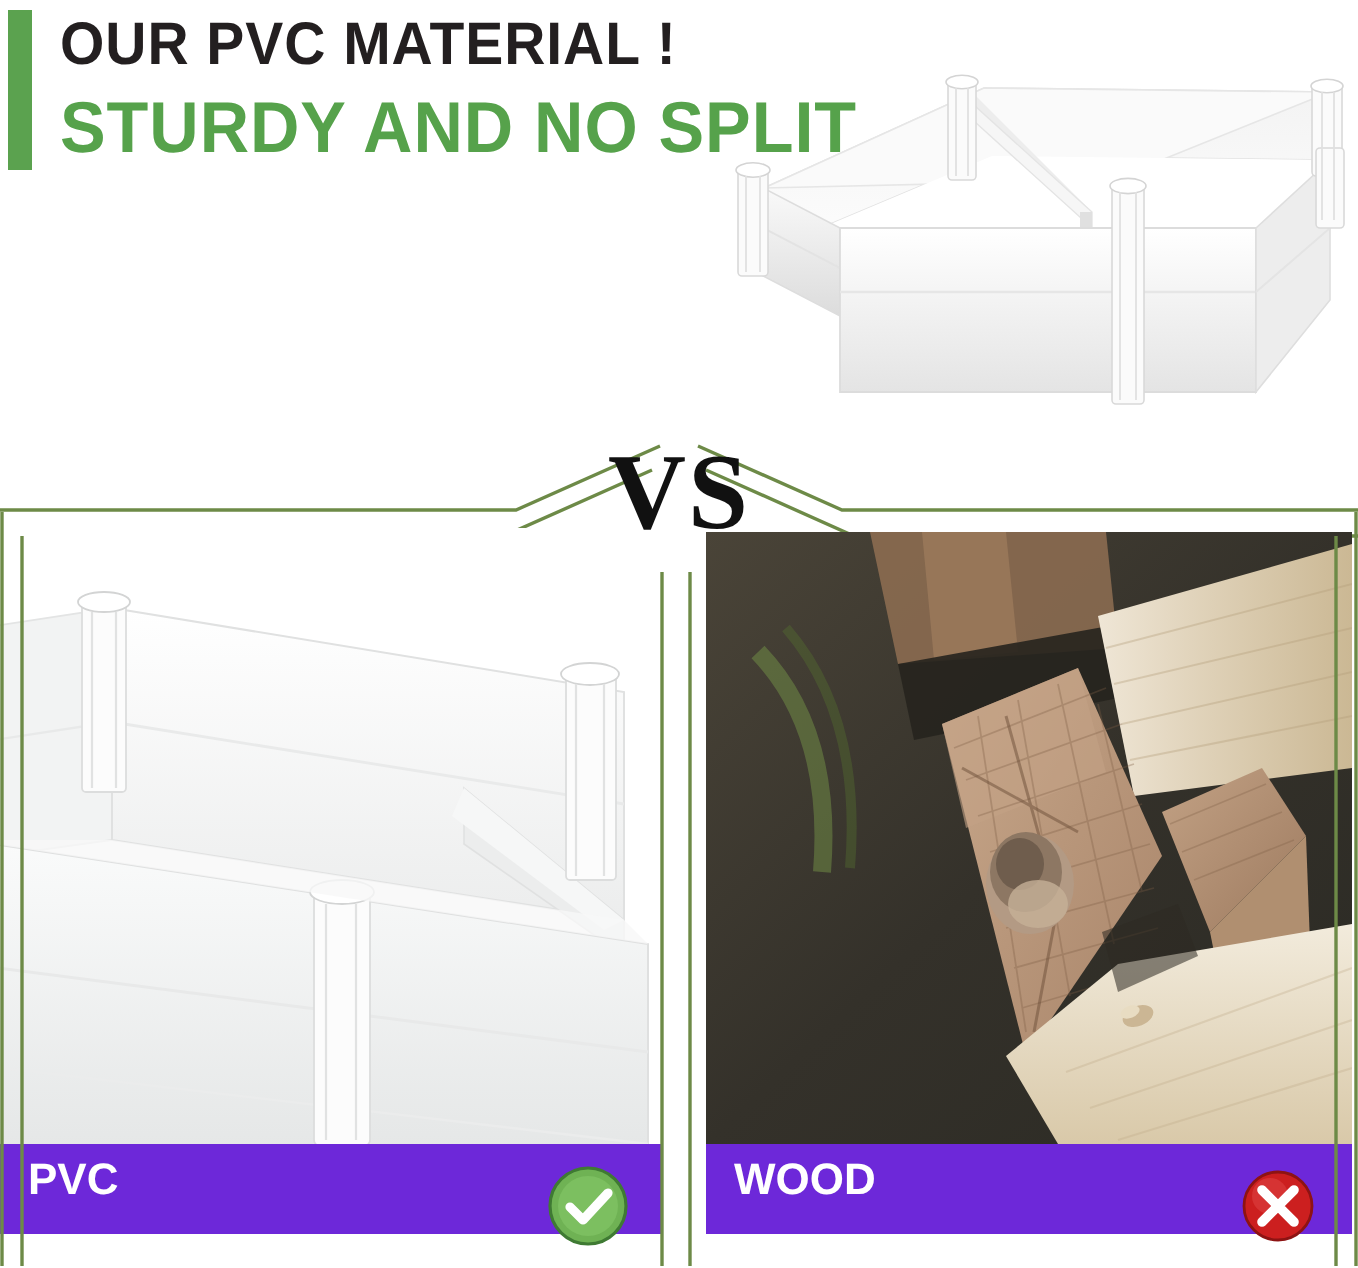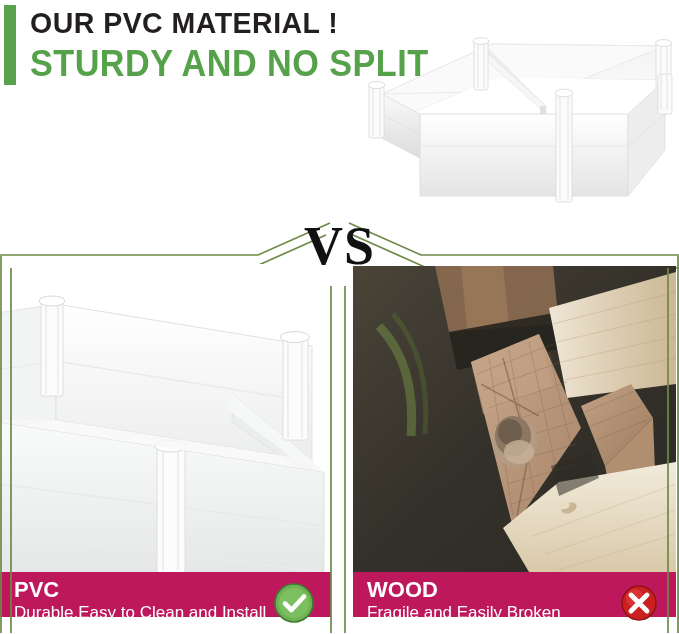--- a/index.html
+++ b/index.html
@@ -54,21 +54,21 @@
   
   .wood-photo{
     position:absolute;left:8px;top:2px;width:323px;height:306px;
     overflow:hidden;background:#3a3a32;
   }
   .wood-svg{position:absolute;left:0;top:0;width:323px;height:306px;}
 
   
   .caption{
     position:absolute;left:0;top:314px;width:331px;height:45px;
-    background:#be185d;
+    background:#6d28d9;
   }
   .panel-right .caption{left:8px;width:323px;}
   .caption-title{
     position:absolute;left:14px;top:6px;
     font-size:22px;font-weight:bold;color:#ffffff;line-height:1.1;
   }
   .caption-sub{
     position:absolute;left:14px;top:32px;
     font-size:17px;font-weight:normal;color:#ffffff;line-height:1.1;
     white-space:nowrap;
@@ -207,21 +207,20 @@
         <line x1="169" y1="192" x2="169" y2="310"></line>
           <line x1="184" y1="192" x2="184" y2="310"></line>
       </g>
 
       <polygon points="62,160 318,200 330,212 -10,160" fill="#f7f8f8" opacity="0.8"></polygon>
     </svg>
   </div>
 
   <div class="caption">
     <div class="caption-title">PVC</div>
-    <div class="caption-sub">Durable,Easy to Clean and Install</div>
     <svg class="badge" viewBox="0 0 42 42">
       <circle cx="21" cy="21" r="19" fill="#6fb254" stroke="#3f7a33" stroke-width="1.6"></circle>
       <circle cx="21" cy="21" r="15" fill="#7cbf60"></circle>
       <path d="M12 21.5 L18.5 28 L31 14.5" fill="none" stroke="#ffffff" stroke-width="4.6" stroke-linecap="round" stroke-linejoin="round"></path>
     </svg>
   </div>
 </div>
 
 <div class="panel panel-right">
   <div class="panel-media">
@@ -319,21 +318,20 @@
 
         <path d="M198,200 L236,186 L246,212 L206,230 Z" fill="#2e2a22" opacity="0.55"></path>
 
         <rect x="0" y="0" width="323" height="306" fill="none"></rect>
       </svg>
     </div>
   </div>
 
   <div class="caption">
     <div class="caption-title">WOOD</div>
-    <div class="caption-sub">Fragile and Easily Broken</div>
     <svg class="badge" viewBox="0 0 42 42">
       <circle cx="21" cy="21" r="17" fill="#cc1f1f" stroke="#8d1313" stroke-width="1.4"></circle>
       <circle cx="17" cy="16" r="9" fill="#e24b4b" opacity="0.45"></circle>
       <path d="M13 13 L29 29 M29 13 L13 29" stroke="#ffffff" stroke-width="4.8" stroke-linecap="round"></path>
     </svg>
   </div>
 </div>
 
 <svg class="frame-svg" viewBox="0 0 679 634">
   <g fill="none" stroke="#6d8a47" stroke-width="1.7">

